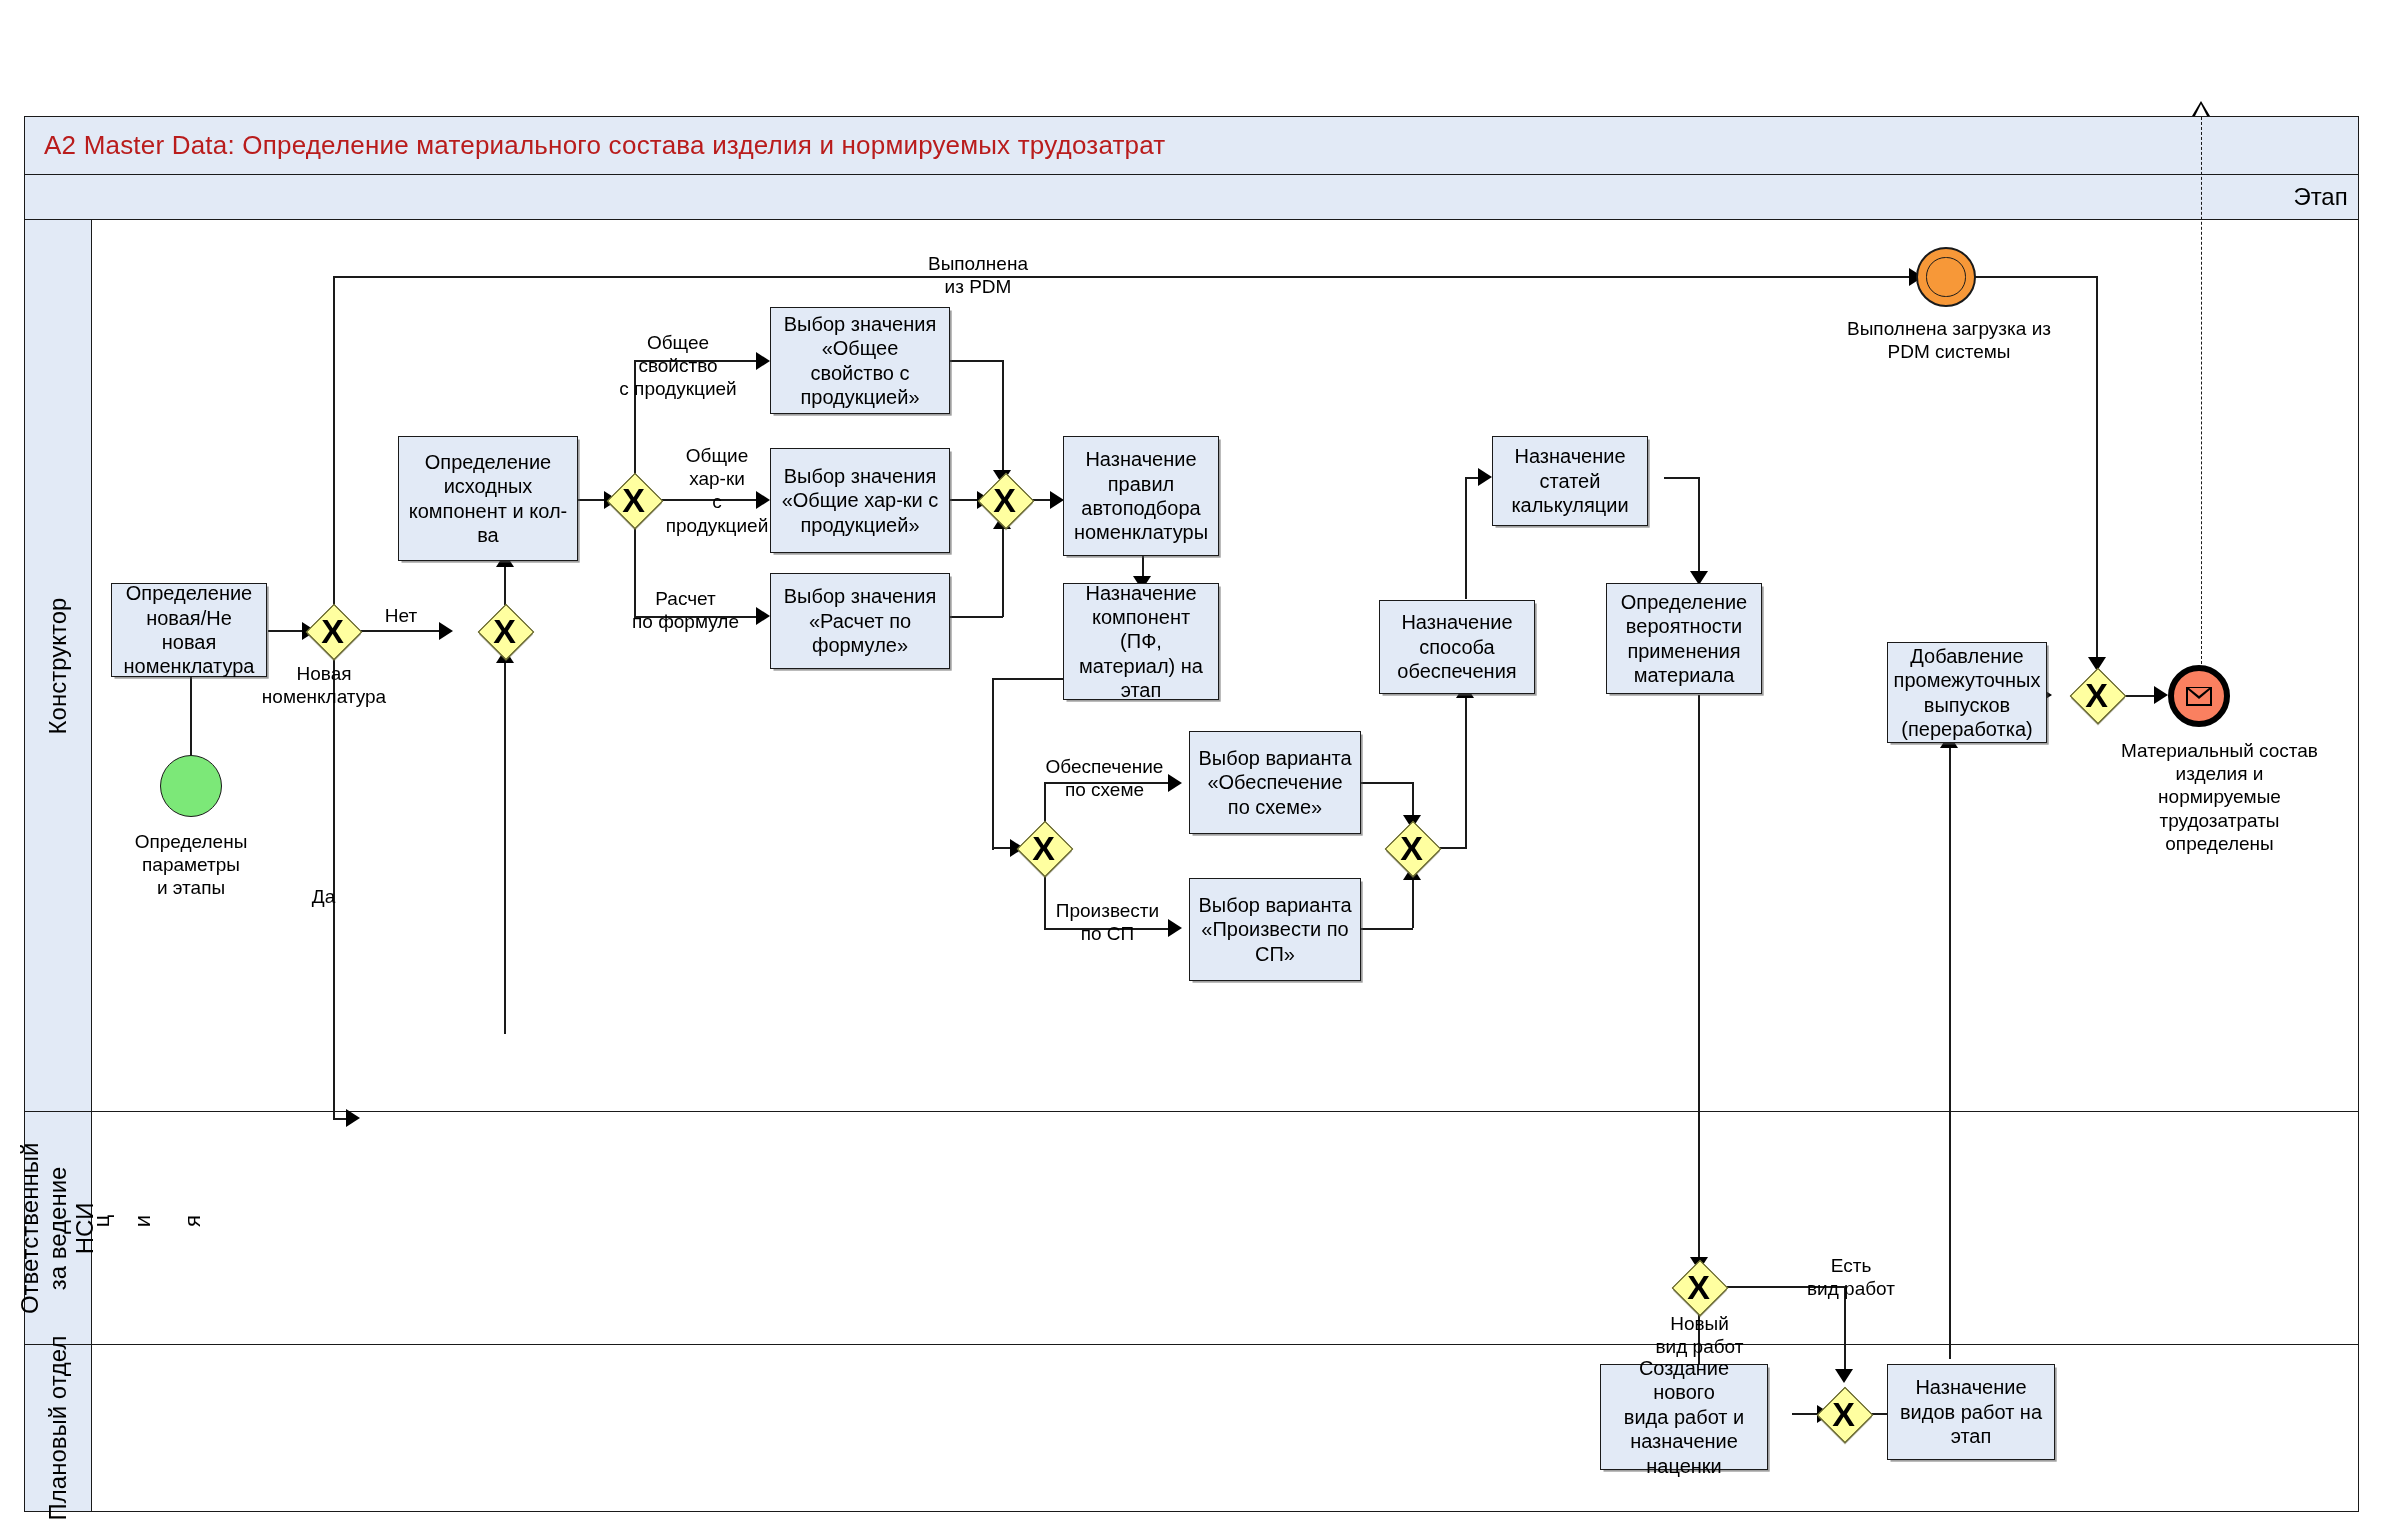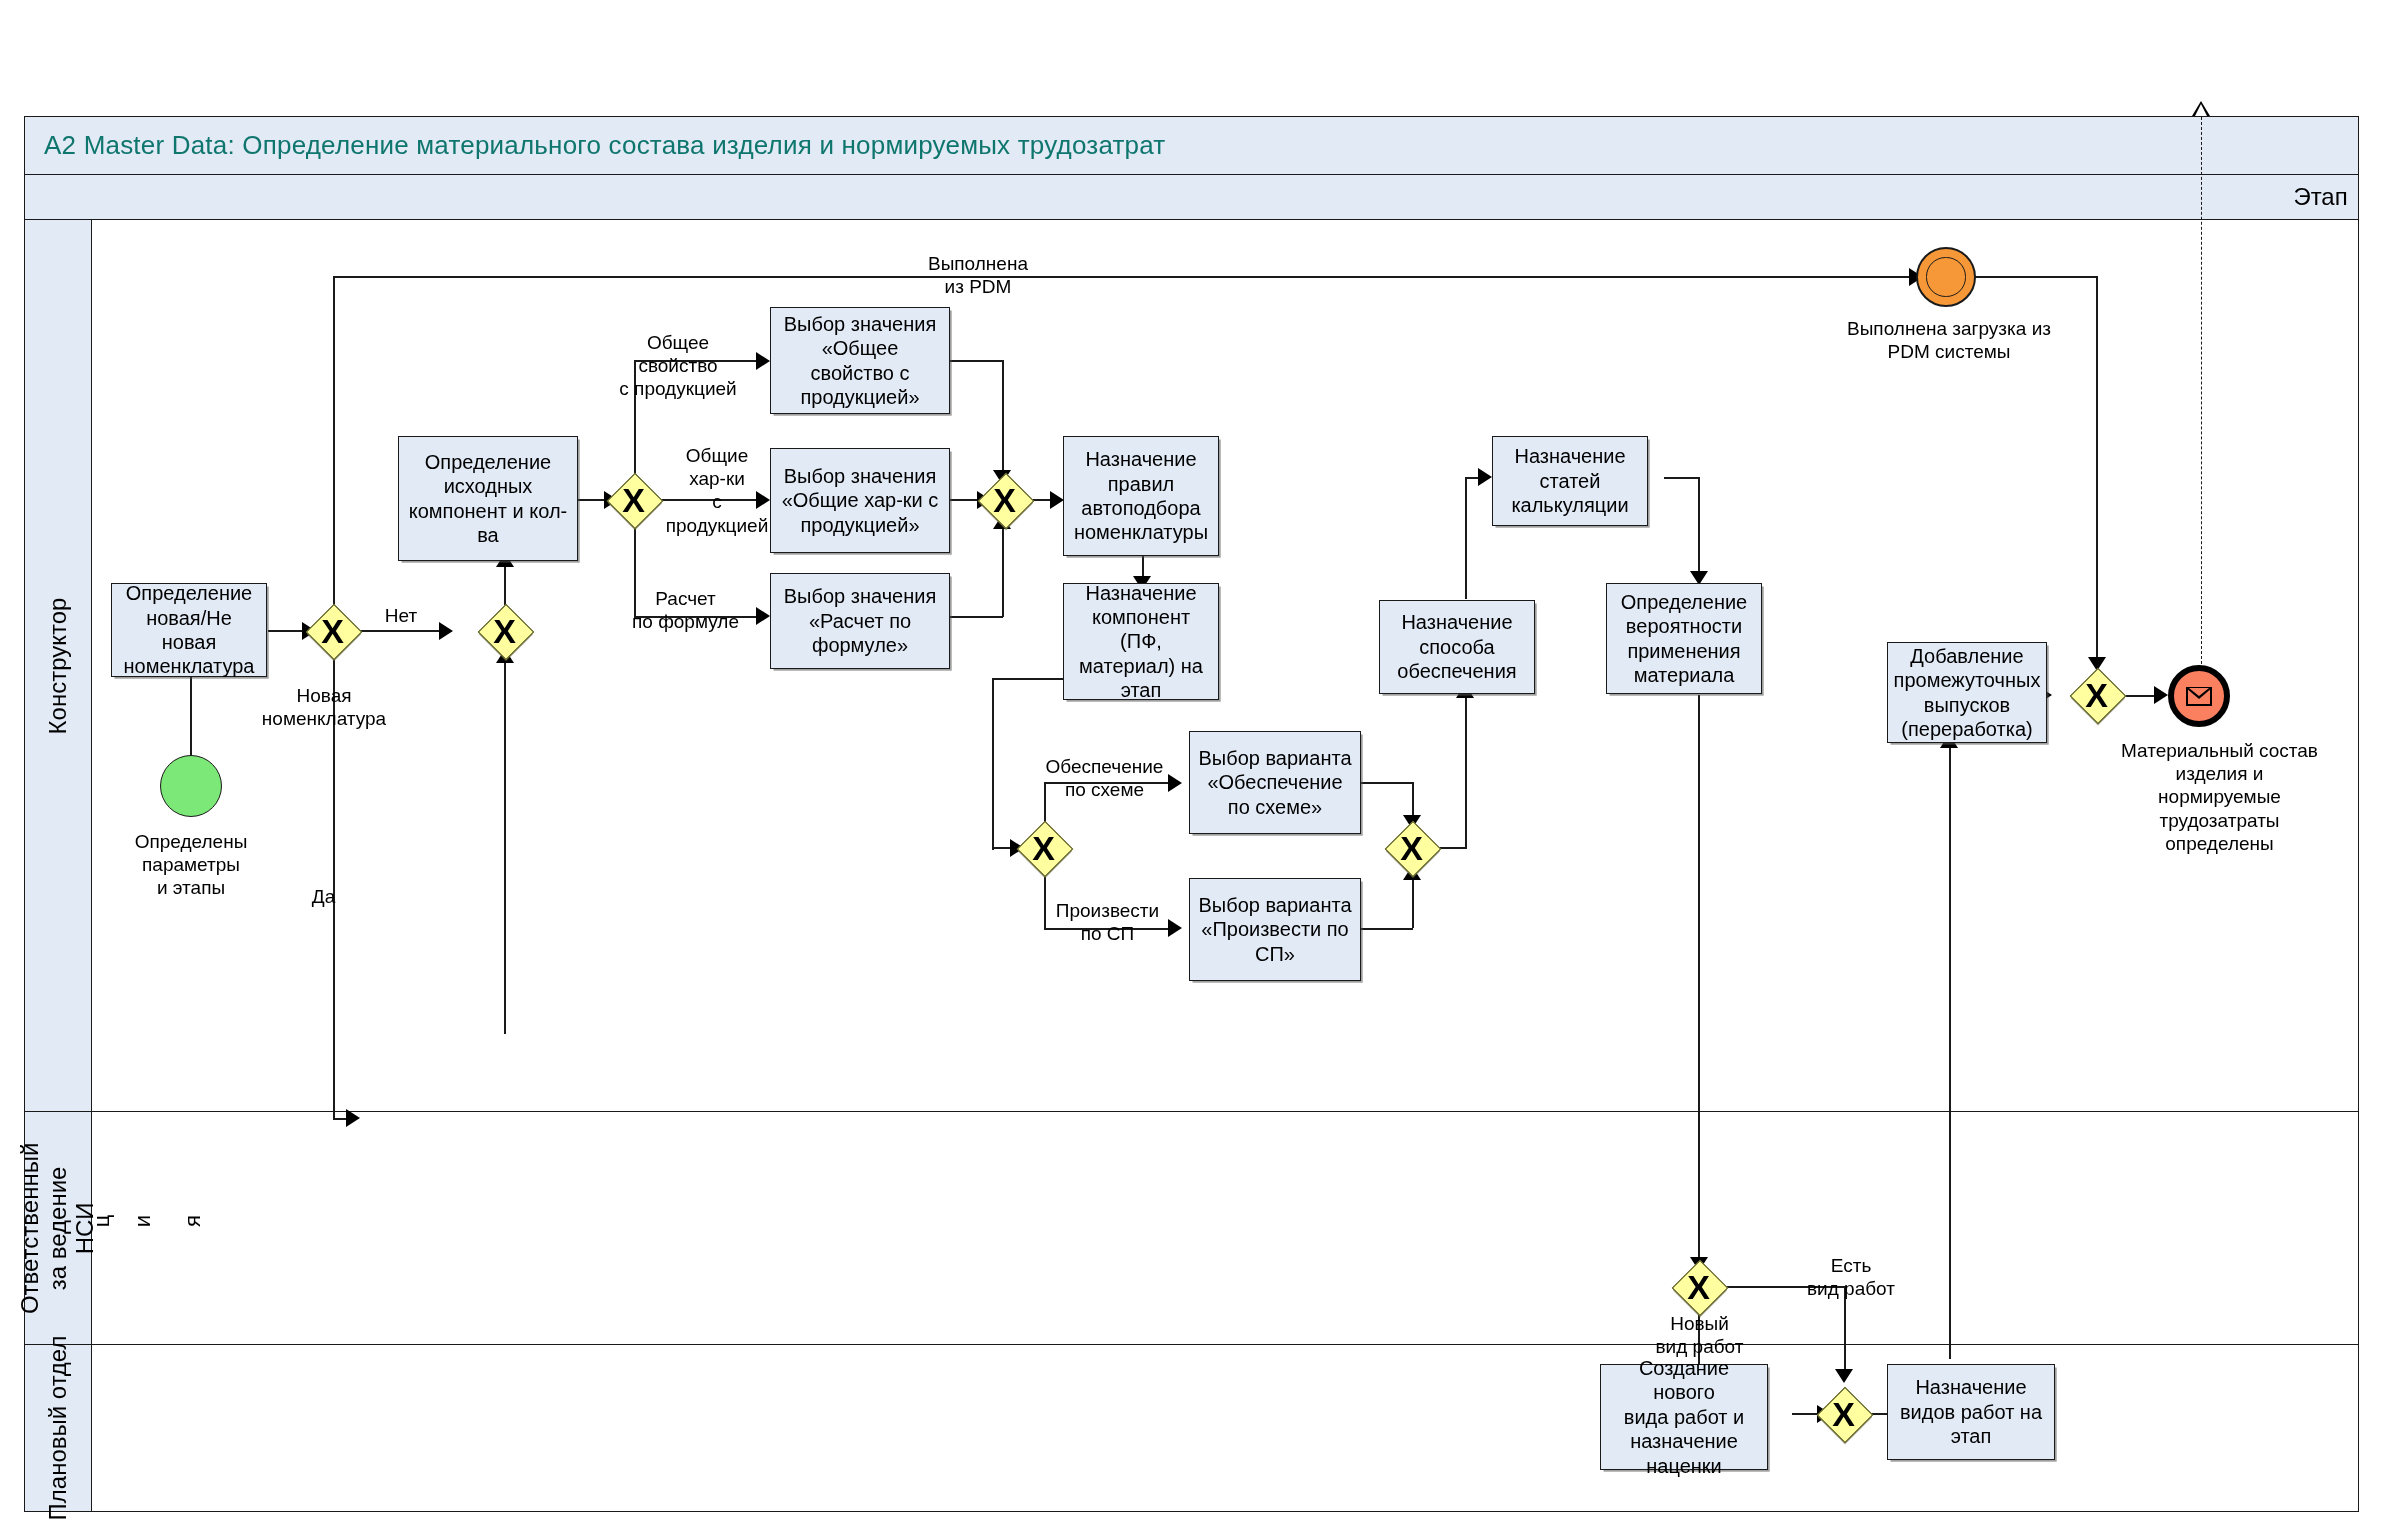--- a/index.html
+++ b/index.html
@@ -13,21 +13,21 @@
     display:flex;align-items:center;justify-content:center;text-align:center;
     font-size:21.4px;line-height:1.25;color:#000;padding:1.7px 5.1px;box-sizing:border-box;
   }
 
   
   .pool{position:absolute;border:1.7px solid #1a1a1a;box-sizing:border-box;background:#fff;}
   .pool-title{
     position:absolute;left:0;top:0;right:0;height:58px;
     background:#e2eaf6;border-bottom:1.7px solid #1a1a1a;box-sizing:border-box;
     display:flex;align-items:center;padding-left:19px;
-    font-size:26px;color:#0f766e;letter-spacing:0.2px;
+    font-size:26px;color:#b91c1c;letter-spacing:0.2px;
   }
   .pool-subhdr{
     position:absolute;left:0;right:0;top:58px;height:45px;
     background:#e2eaf6;border-bottom:1.7px solid #1a1a1a;box-sizing:border-box;
     display:flex;align-items:center;justify-content:flex-end;padding-right:10.3px;
     font-size:24px;color:#000;
   }
 
   
   .lane{position:absolute;left:0;right:0;box-sizing:border-box;border-bottom:1.7px solid #1a1a1a;}
@@ -430,21 +430,21 @@
   </div>
   <div class="gw" style="left:1672px;top:1260px;">
     <div class="dia"></div>
       <div class="x">X</div>
   </div>
   <div class="gw" style="left:1817px;top:1387px;">
     <div class="dia"></div>
       <div class="x">X</div>
   </div>
 
-  <div class="lab" style="left:238px;top:684px;width:172px;">Новая
+  <div class="lab" style="left:238px;top:662px;width:172px;">Новая
 номенклатура</div>
   <div class="lab" style="left:298px;top:885px;width:51px;">Да</div>
   <div class="lab" style="left:371px;top:604px;width:60px;">Нет</div>
   <div class="lab" style="left:592px;top:331px;width:172px;">Общее
 свойство
 с продукцией</div>
   <div class="lab" style="left:662px;top:444px;width:110px;">Общие
 хар-ки
 с продукцией</div>
   <div class="lab" style="left:609px;top:587px;width:153px;">Расчет

